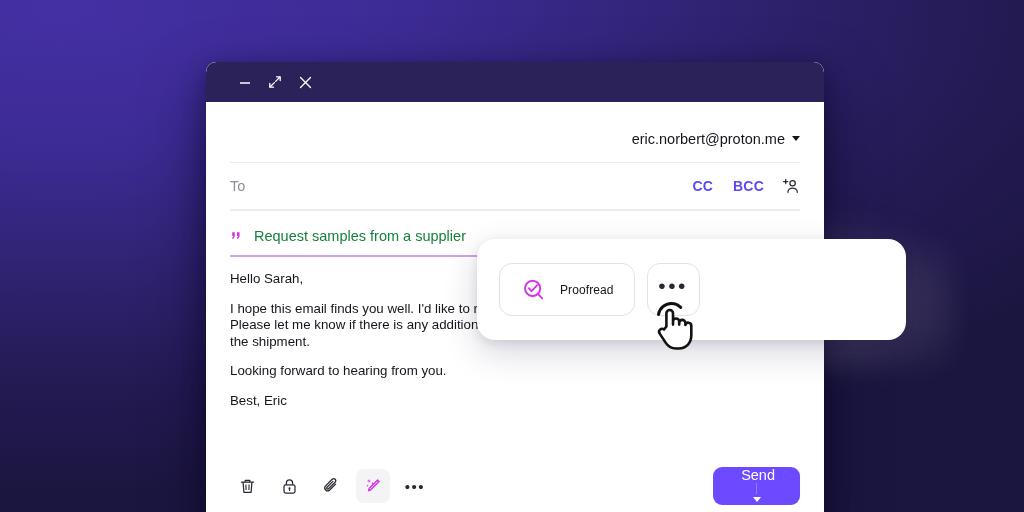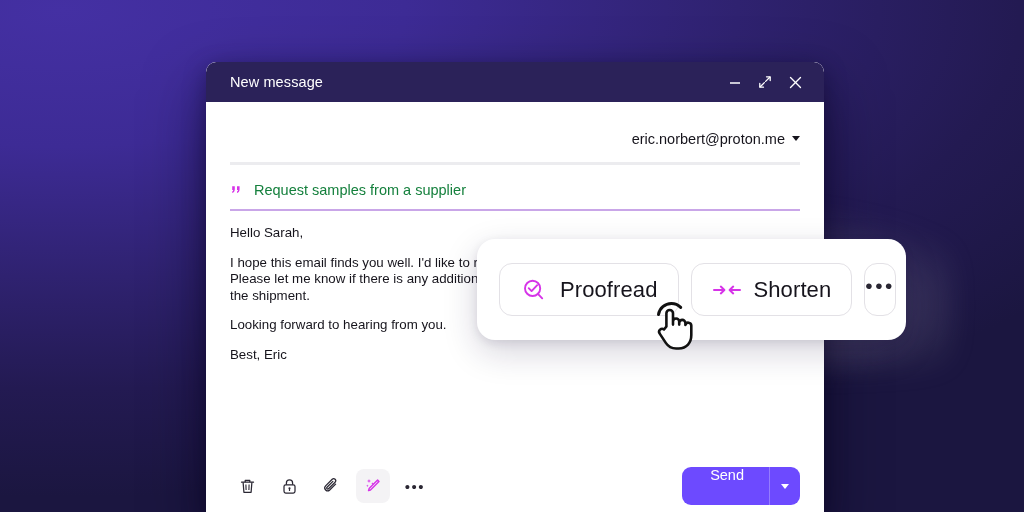--- a/index.html
+++ b/index.html
@@ -153,25 +153,27 @@
     cursor: pointer;
     color: #2a2733;
     font-size: 15px;
     letter-spacing: 1.5px;
     margin-left: 2px;
   }
   .spacer { flex: 1; }
 
   #send-button {
     display: flex;
+    align-items: center;
     height: 38px;
     background: #6d4aff;
     border-radius: 9px;
     cursor: pointer;
     overflow: hidden;
+    flex-direction: column;
   }
   #send-button .send-label {
     color: #ffffff;
     font-size: 14.5px;
     padding: 0 25px 0 28px;
   }
   #send-button .send-sep {
     width: 1px; height: 38px; background: rgba(255,255,255,.28);
   }
   #send-button .send-caret {
@@ -217,21 +219,21 @@
     border-radius: 13px;
     background: #ffffff;
     display: flex;
     align-items: center;
     justify-content: center;
     gap: 12px;
     cursor: pointer;
     padding: 0 20px;
   }
   .ai-btn .ai-label {
-    font-size: 22px;
+    font-size: 12px;
     color: #16141c;
     letter-spacing: .1px;
   }
   .ai-btn.icon-only { width: 53px; padding: 0; }
   .ai-dots {
     font-size: 21px;
     letter-spacing: 2.5px;
     color: #2a2733;
     line-height: 1;
     position: relative;
@@ -251,21 +253,20 @@
 </head>
 <body>
 
 <div id="stage">
 
   <div id="ai-glow"></div>
 
   <div id="compose-window">
 
     <div id="titlebar">
-      <div class="title">New message</div>
 
       <div class="win-btn">
         <svg width="16" height="16" viewBox="0 0 16 16">
           <line x1="3" y1="9" x2="13" y2="9" stroke="#ffffff" stroke-width="1.3"></line>
         </svg>
       </div>
       <div class="win-btn">
         <svg width="16" height="16" viewBox="0 0 16 16">
           <path d="M9.5 2.8h3.7v3.7" fill="none" stroke="#ffffff" stroke-width="1.3" stroke-linecap="round" stroke-linejoin="round"></path>
           <path d="M6.5 13.2H2.8V9.5" fill="none" stroke="#ffffff" stroke-width="1.3" stroke-linecap="round" stroke-linejoin="round"></path>
@@ -283,20 +284,33 @@
 
     <div class="field-area">
 
       <div class="from-row">
         <span class="from-addr">eric.norbert@proton.me</span>
         <span class="caret-down"></span>
       </div>
 
       <div class="divider"></div>
 
+      <div class="to-row">
+        <span class="placeholder-text">To</span>
+        <span class="cc-link">CC</span>
+        <span class="cc-link">BCC</span>
+        <span class="addcontact-icon">
+          <svg width="18" height="18" viewBox="0 0 18 18">
+            <circle cx="10.6" cy="6.2" r="2.7" fill="none" stroke="#2a2733" stroke-width="1.25"></circle>
+            <path d="M5.9 15.3c0-2.6 2.1-4.3 4.7-4.3s4.7 1.7 4.7 4.3" fill="none" stroke="#2a2733" stroke-width="1.25" stroke-linecap="round"></path>
+            <line x1="1.6" y1="4.6" x2="5.8" y2="4.6" stroke="#2a2733" stroke-width="1.25" stroke-linecap="round"></line>
+            <line x1="3.7" y1="2.5" x2="3.7" y2="6.7" stroke="#2a2733" stroke-width="1.25" stroke-linecap="round"></line>
+          </svg>
+        </span>
+      </div>
 
       <div class="divider"></div>
 
 
       <div class="divider"></div>
 
       <div class="prompt-row">
         <span class="quote-icon">
           <svg width="14" height="14" viewBox="0 0 14 14">
             <path d="M2.2 3.2h2.6v3.1c0 2.0-0.9 3.2-2.6 3.7V8.6c0.7-0.3 1.0-0.8 1.0-1.5H2.2z" fill="#d633e8"></path>
@@ -369,29 +383,20 @@
 
     <div class="ai-btn">
       <svg width="28" height="28" viewBox="0 0 28 28">
         <circle cx="12.6" cy="12.4" r="7.6" fill="none" stroke="#d633e8" stroke-width="1.9"></circle>
         <path d="M8.7 12.2l2.9 2.9 5.6-5.9" fill="none" stroke="#d633e8" stroke-width="1.9" stroke-linecap="round" stroke-linejoin="round"></path>
         <line x1="17.9" y1="17.8" x2="22.2" y2="22.3" stroke="#d633e8" stroke-width="1.9" stroke-linecap="round"></line>
       </svg>
       <span class="ai-label">Proofread</span>
     </div>
 
-    <div class="ai-btn">
-      <svg width="30" height="22" viewBox="0 0 30 22">
-        <line x1="2" y1="11" x2="11.6" y2="11" stroke="#d633e8" stroke-width="2" stroke-linecap="round"></line>
-        <path d="M8.8 7.6L12.4 11l-3.6 3.4" fill="none" stroke="#d633e8" stroke-width="2" stroke-linecap="round" stroke-linejoin="round"></path>
-        <line x1="28" y1="11" x2="18.4" y2="11" stroke="#d633e8" stroke-width="2" stroke-linecap="round"></line>
-        <path d="M21.2 7.6L17.6 11l3.6 3.4" fill="none" stroke="#d633e8" stroke-width="2" stroke-linecap="round" stroke-linejoin="round"></path>
-      </svg>
-      <span class="ai-label">Shorten</span>
-    </div>
 
     <div class="ai-btn icon-only">
       <span class="ai-dots">•••</span>
     </div>
   </div>
 
   <svg id="hand-cursor" viewBox="0 0 64 62">
     <path d="M14.5 16.5c1.0-6.2 6.4-11.0 12.9-11.0 3.6 0 6.9 1.5 9.3 3.9" fill="none" stroke="#111111" stroke-width="3.0" stroke-linecap="round"></path>
     <path d="M22.4 28.5V15.3a3.3 3.3 0 0 1 6.6 0v11.3
              v-3.0a3.1 3.1 0 0 1 6.2 0v3.0

